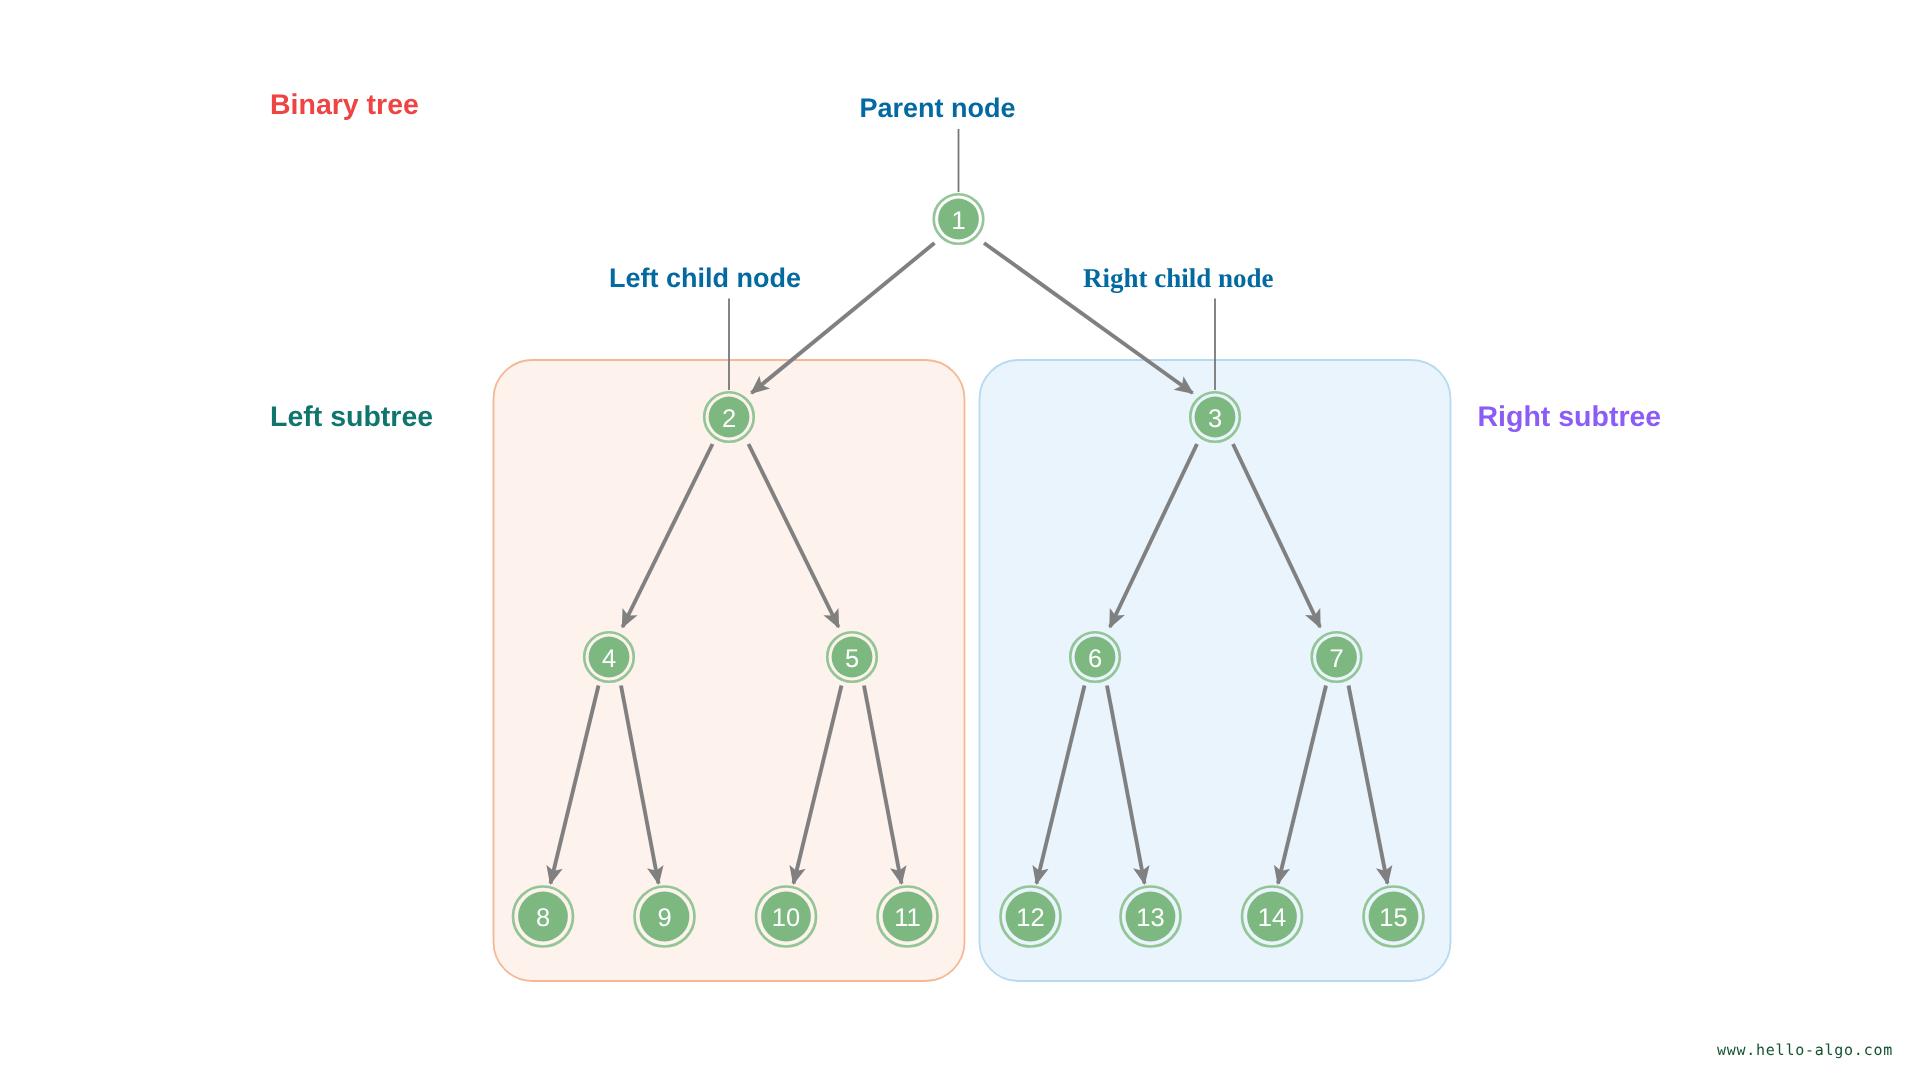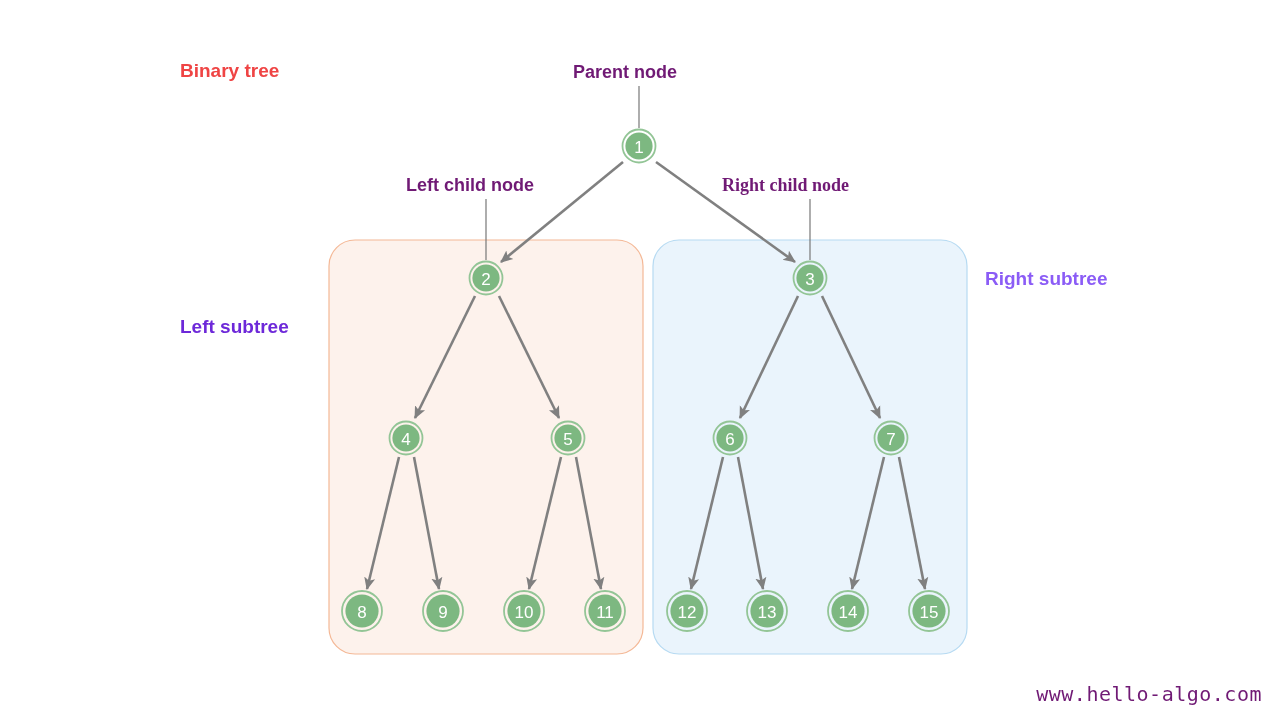--- a/index.html
+++ b/index.html
@@ -27,37 +27,37 @@
     font-family: "Liberation Sans", sans-serif;
     font-size: 19px;
     font-weight: bold;
     white-space: nowrap;
   }
   .callout-label {
     position: absolute;
     font-family: "Liberation Sans", sans-serif;
     font-size: 18px;
     font-weight: bold;
-    color: #701a75;
+    color: #0369a1;
     white-space: nowrap;
   }
   .node-text {
     font-family: "Liberation Sans", sans-serif;
     font-size: 17px;
     fill: #ffffff;
     text-anchor: middle;
     dominant-baseline: central;
   }
   .watermark {
     position: absolute;
     right: 18px;
     bottom: 14px;
     font-family: "DejaVu Sans Mono", monospace;
-    font-size: 20px;
-    color: #701a75;
+    font-size: 10px;
+    color: #14532d;
     letter-spacing: 0.5px;
     white-space: nowrap;
   }
 </style>
 </head>
 <body>
 
 <div id="canvas">
 
   <svg id="diagram-svg" viewBox="0 0 1280 720">
@@ -167,21 +167,21 @@
       <g>
         <circle cx="929" cy="611" r="20" fill="none" stroke="#93C596" stroke-width="1.8"></circle>
         <circle cx="929" cy="611" r="16.6" fill="#7DB881"></circle>
         <text class="node-text" x="929" y="612">15</text>
       </g>
     </g>
   </svg>
 
   <div class="region-label" style="left:180px; top:60px; color:#ef4444;">Binary tree</div>
 
-  <div class="region-label" style="left:180px; top:268px; color:#6d28d9;margin-top:48px;">Left subtree</div>
+  <div class="region-label" style="left:180px; top:268px; color:#0f766e;">Left subtree</div>
 
   <div class="region-label" style="left:985px; top:268px; color:#8b5cf6;">Right subtree</div>
 
   <div class="callout-label" style="left:573px; top:62px;">Parent node</div>
 
   <div class="callout-label" style="left:406px; top:175px;">Left child node</div>
 
   <div class="callout-label" style="left:722px; top:175px;font-family:Liberation Serif, serif;">Right child node</div>
 
   <div class="watermark">www.hello-algo.com</div>

